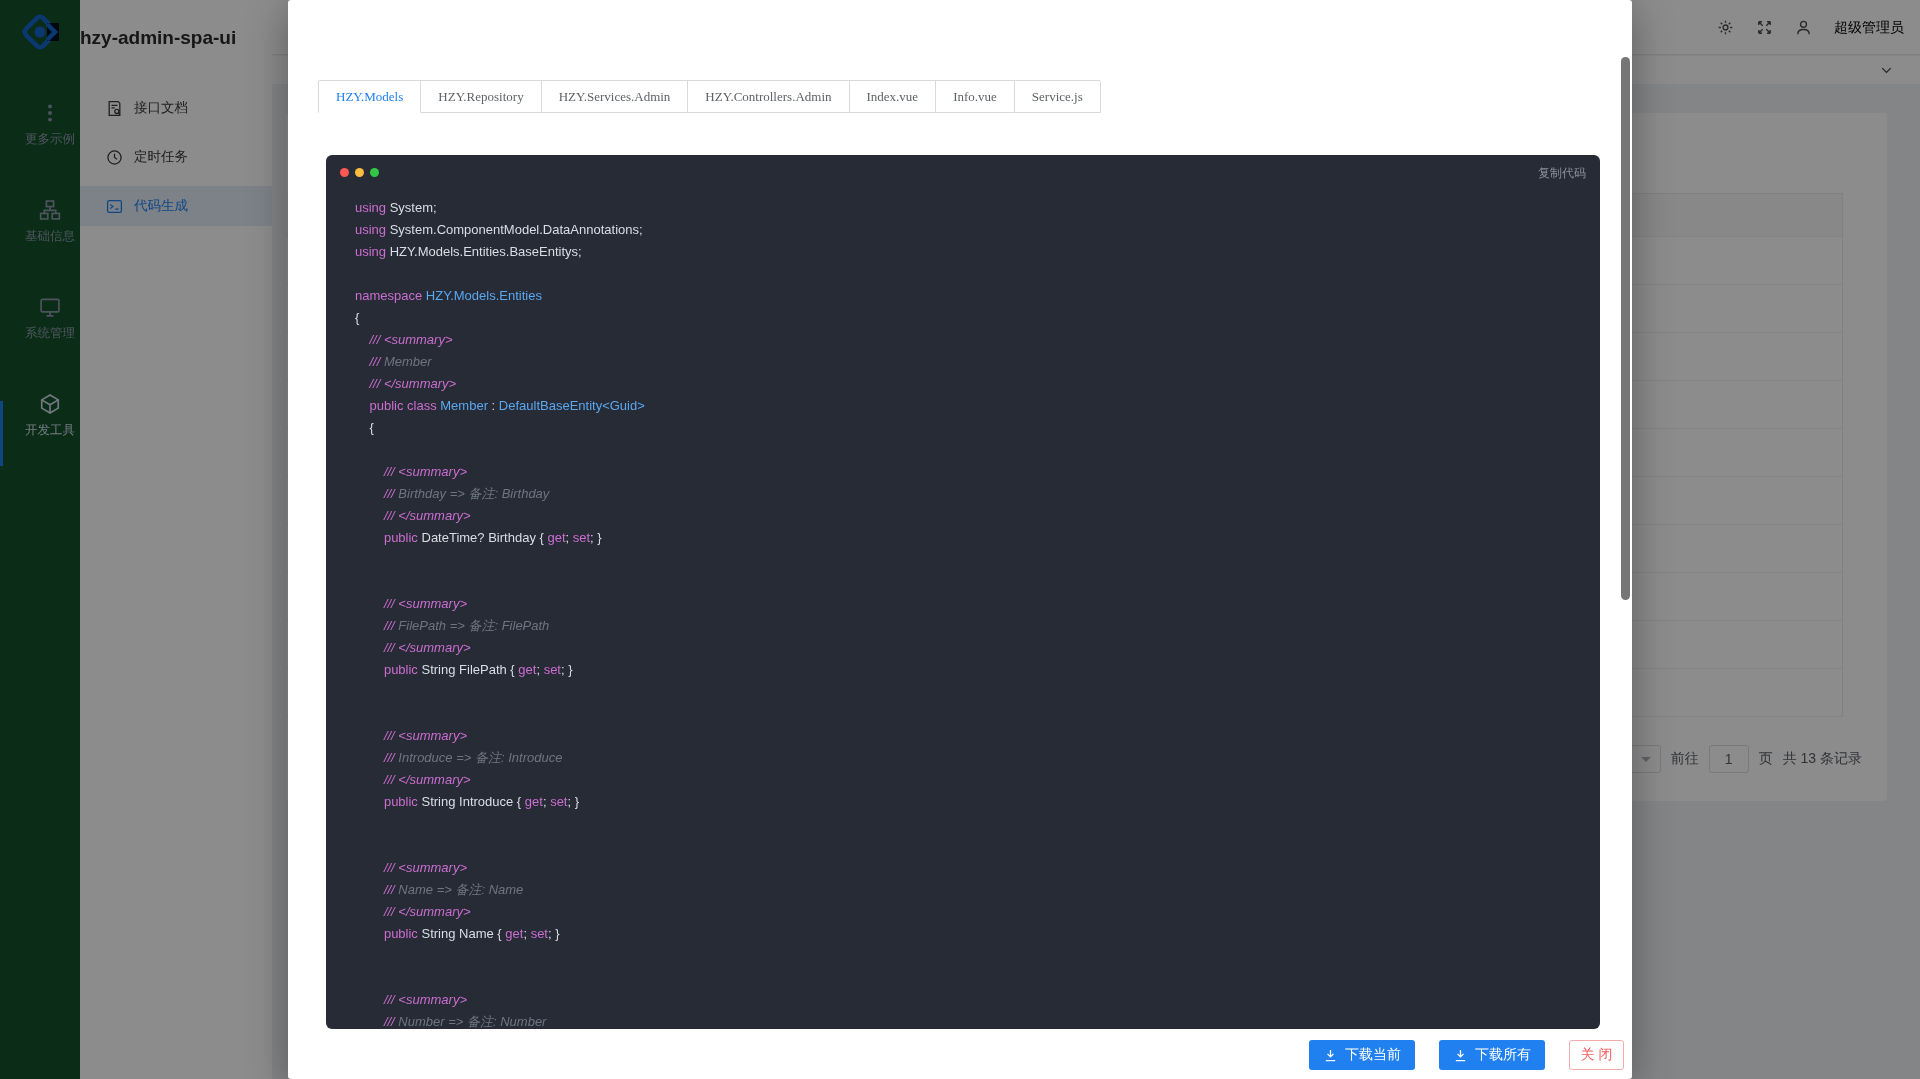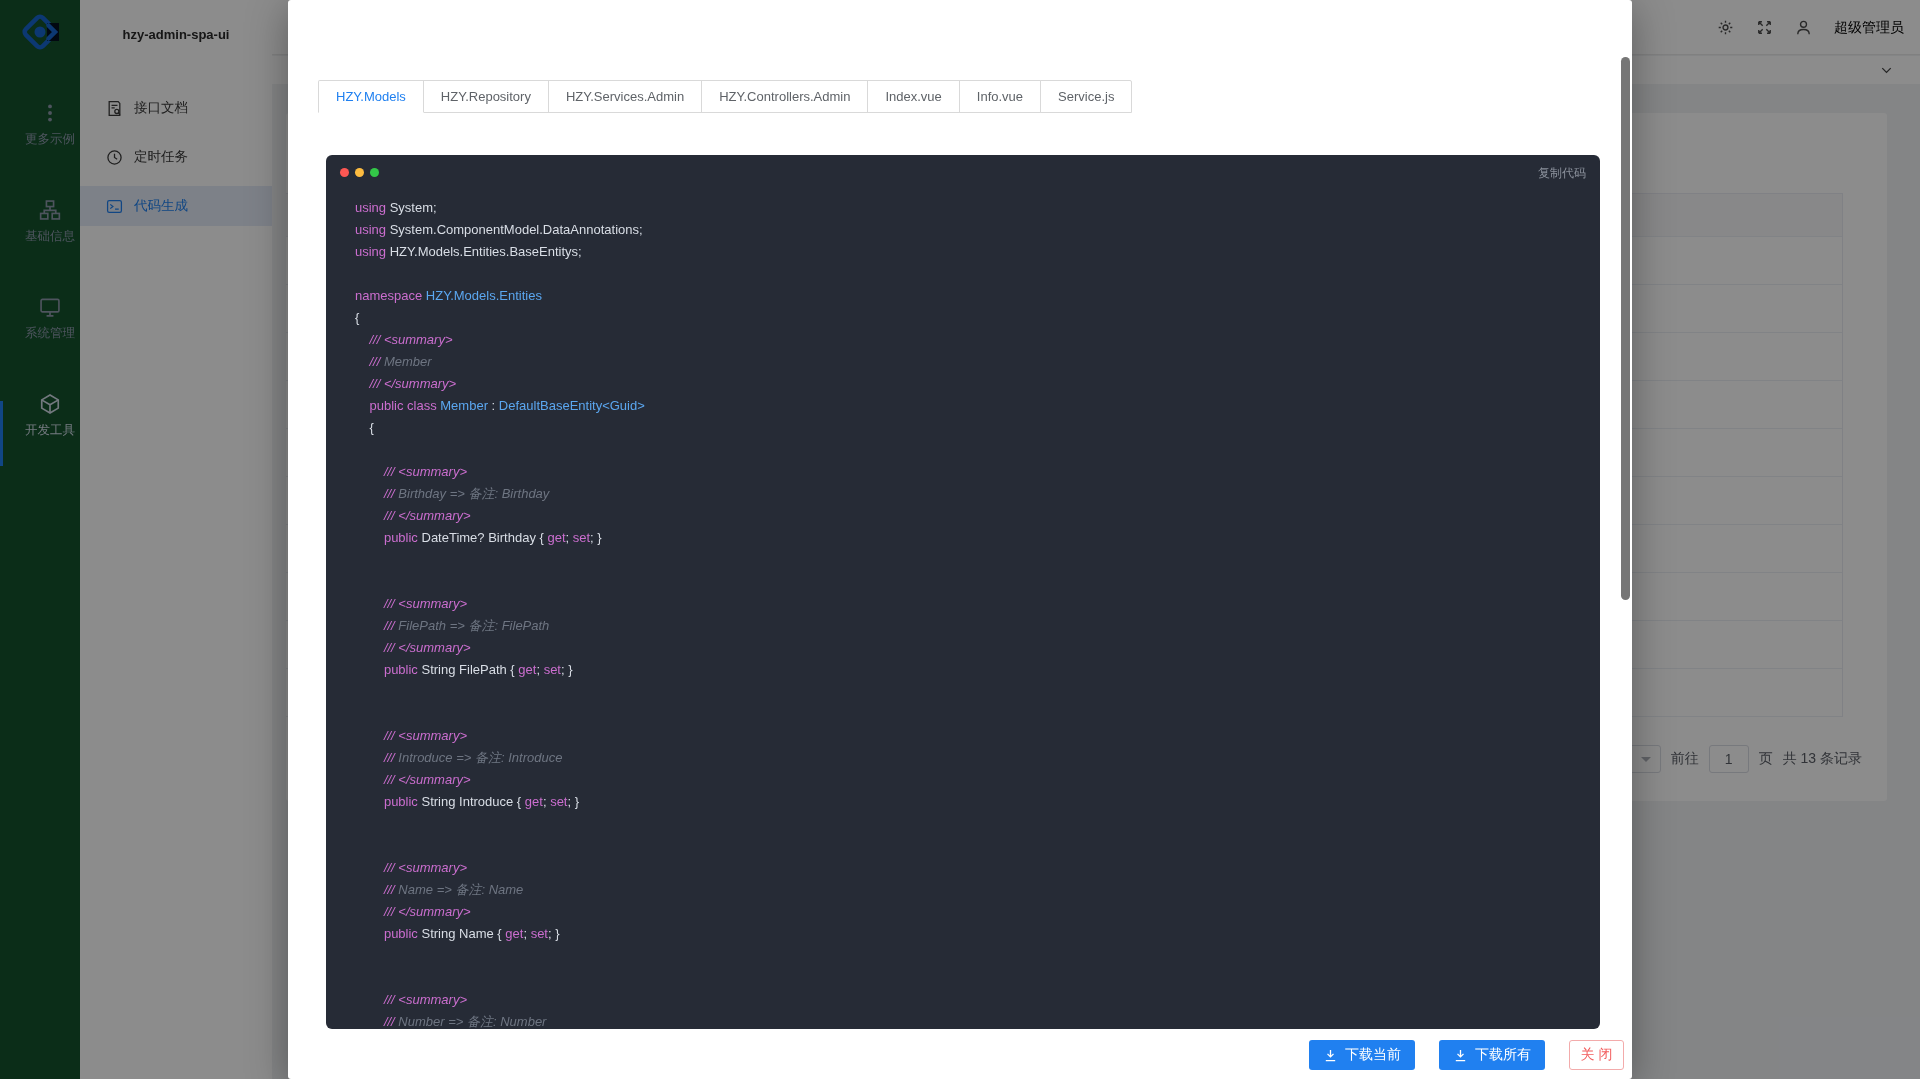--- a/index.html
+++ b/index.html
@@ -10,21 +10,21 @@
   .sidebar-narrow { position:absolute; left:0; top:0; width:100px; height:100%; background:#14532d; z-index:1; }
   .logo { position:absolute; top:10px; left:18px; width:44px; height:44px; }
   .nav-groups { position:absolute; top:86px; left:0; right:0; }
   .nav-group { position:relative; height:81px; text-align:center; color:#8e99ab; cursor:pointer; }
   .nav-group .ico { display:block; margin:16px auto 7px; width:22px; height:22px; }
   .nav-group .lbl { font-size:12.5px; }
   .nav-group.active { color:#d3dce8; }
   .nav-group.active::before { content:""; position:absolute; left:0; top:8px; bottom:8px; width:3px; background:#2080f0; }
 
   .sidebar-secondary { position:absolute; left:80px; top:0; width:192px; height:100%; background:#fff; z-index:1; }
-  .app-title { position:absolute; top:27px; left:0; width:100%; text-align:center; font-weight:bold; font-size:13px; color:#2a2a2a; }
+  .app-title { position:absolute; top:27px; left:0; width:100%; text-align:left; font-weight:bold; font-size:19px; color:#2a2a2a; }
   .menu { position:absolute; top:88px; left:0; right:0; }
   .menu-item { height:40px; margin-bottom:9px; display:flex; align-items:center; padding-left:26px; gap:11px; font-size:13.5px; color:#3a3a3a; cursor:pointer; }
   .menu-item .ico { width:17px; height:17px; }
   .menu-item.active { background:#e4ecf7; color:#2080f0; }
 
   .bg-header { position:absolute; left:272px; top:0; right:0; height:55px; background:#fff; border-bottom:1px solid #e9e9e9; z-index:1; }
   .header-right { position:absolute; right:16px; top:0; height:55px; display:flex; align-items:center; gap:22px; color:#4c4c4c; }
   .header-right .ico { width:17px; height:17px; display:block; }
   .user-label { font-size:14px; color:#000000; }
   .nav-tag { position:absolute; left:276px; top:14px; height:26px; border:1px solid #d8dce5; border-radius:2px; background:#fff; display:flex; align-items:center; padding:0 10px; font-size:13px; color:#495060; width:72px; overflow:hidden; }
@@ -44,21 +44,21 @@
   
   .overlay { position:absolute; inset:0; background:rgba(0,0,0,0.45); z-index:5; }
 
   
   .modal { position:absolute; left:288px; top:0; width:1344px; height:1079px; background:#fff; z-index:10; border-radius:3px; box-shadow:0 8px 40px rgba(0,0,0,.35); }
   .modal-header { position:relative; height:54px; border-bottom:1px solid #ececec; }
   .modal-title { position:absolute; left:33px; top:0; line-height:54px; font-size:16px; font-weight:500; color:#1f2329; }
   .close-btn { position:absolute; right:28px; top:17px; width:20px; height:20px; color:#8f9399; cursor:pointer; }
 
   .tabs { position:absolute; left:30px; top:80px; display:flex; }
-  .tab { height:33px; line-height:31px; padding:0 17px; font-size:13px; color:#5f6368; border:1px solid #d9d9d9; margin-left:-1px; background:#fff; cursor:pointer; white-space:nowrap; }
+  .tab { height:33px; line-height:31px; padding:0 17px; font-size:13px; color:#5f6368; border:1px solid #d9d9d9; margin-left:-1px; background:#fff; cursor:pointer; white-space:nowrap;font-family:Liberation Serif, serif; }
   .tab:first-child { margin-left:0; border-radius:2px 0 0 0; }
   .tab:last-child { border-radius:0 2px 0 0; }
   .tab.active { color:#2080f0; border-bottom-color:#fff; position:relative; z-index:2; }
 
   .codebox { position:absolute; left:38px; top:155px; width:1274px; height:874px; background:#262b36; border-radius:6px; overflow:hidden; }
   .codebox-header { position:relative; height:34px; }
   .dots { position:absolute; left:14px; top:13px; display:flex; gap:6px; }
   .dot { width:9px; height:9px; border-radius:50%; }
   .copy-btn { position:absolute; right:14px; top:10px; font-size:12px; color:#8b919c; cursor:pointer; }
   .code { margin-top:8px; padding-left:29px; font-family:Liberation Sans, sans-serif; font-size:13px; line-height:22px; color:#d9dee6; white-space:pre; }

